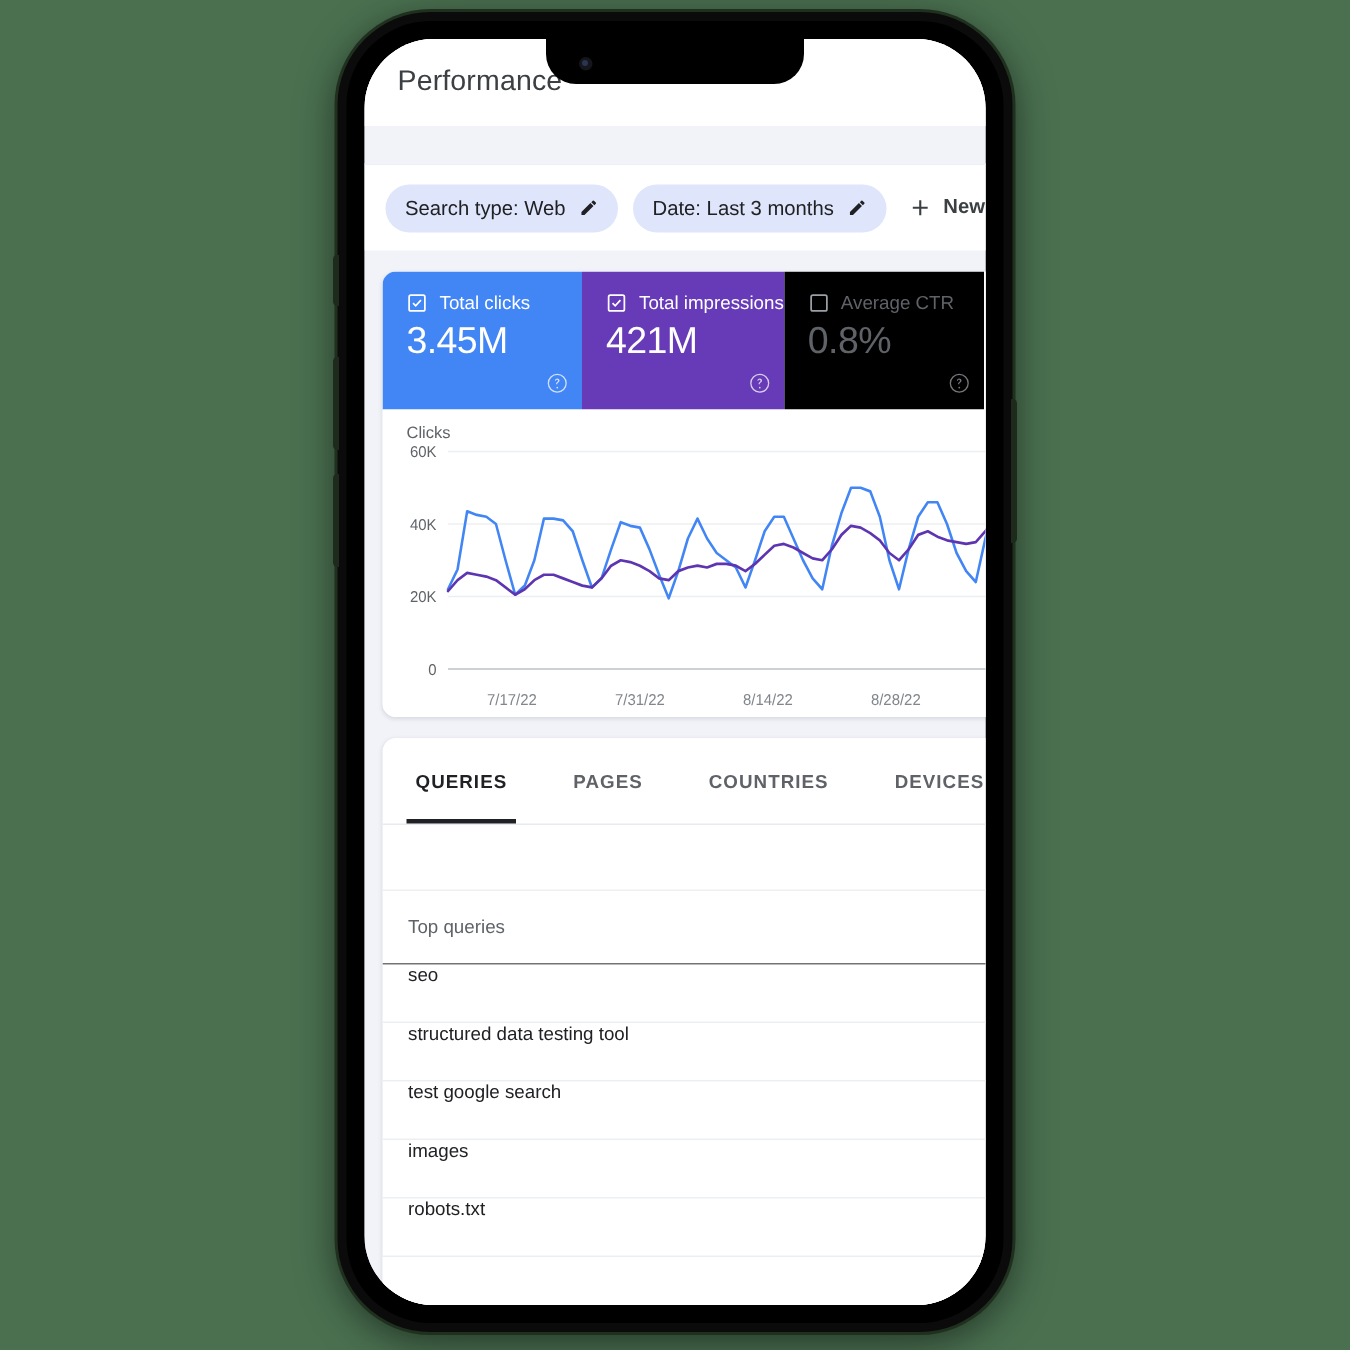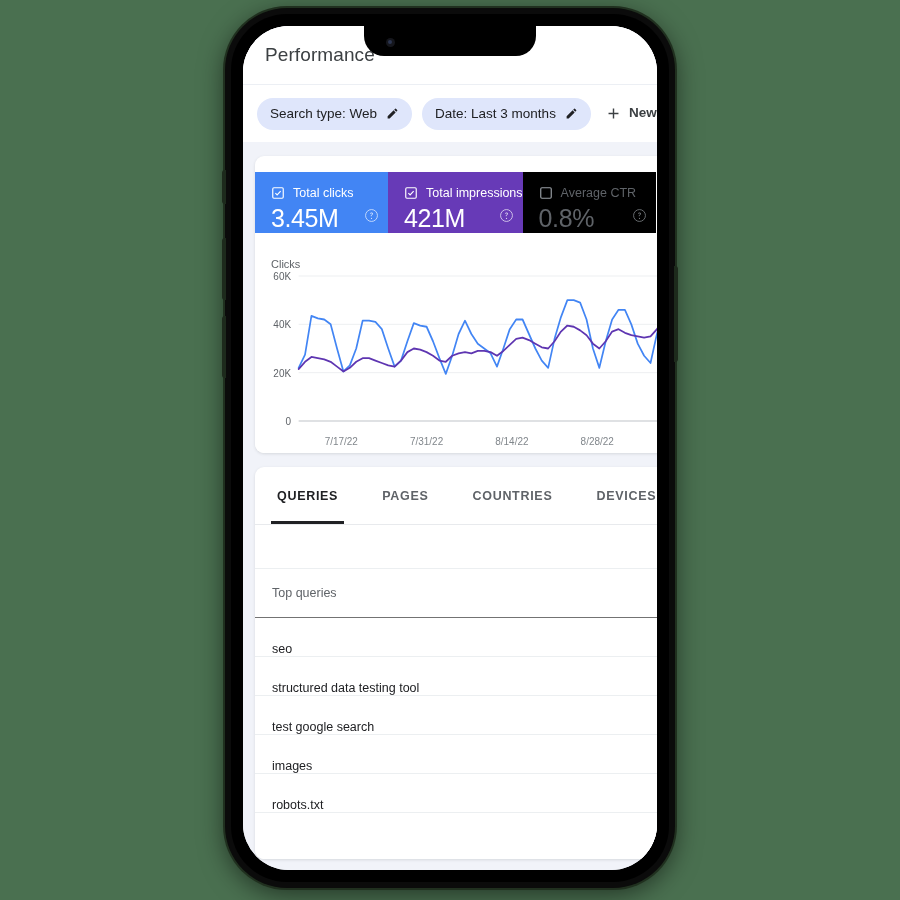--- a/index.html
+++ b/index.html
@@ -123,20 +123,21 @@
   }
 
   .filter-bar {
     background: #fff;
     border-top: 1px solid #eceff4;
     height: 58px;
     display: flex;
     align-items: center;
     gap: 10px;
     padding: 0 14px;
+    margin-top: 25px;
   }
 
   .chip {
     display: inline-flex;
     align-items: center;
     gap: 9px;
     background: #dfe6fb;
     color: #202124;
     border-radius: 16px;
     height: 32px;
@@ -161,21 +162,21 @@
 
   
   .card {
     background: #fff;
     margin: 14px 12px 0 12px;
     border-radius: 9px;
     box-shadow: 0 1px 3px rgba(60,64,67,0.15);
     overflow: hidden;
   }
 
-  .metrics { display: flex; height: 92px; align-items: center; }
+  .metrics { display: flex; height: 92px; }
 
   .metric {
     flex: 0 0 133px;
     padding: 14px 0 0 16px;
     position: relative;
   }
   .metric.m-clicks      { background: #4285f4; }
   .metric.m-impressions { background: #673ab7; }
   .metric.m-ctr         { background: #000000; }
   .metric.m-pos         { background: #fff; }
@@ -271,21 +272,21 @@
     align-items: center;
     padding-left: 17px;
     border-bottom: 1px solid #737373;
     font-size: 12.5px;
     color: #5f6368;
   }
 
   .row {
     height: 39px;
     display: flex;
-    align-items: flex-end;
+    align-items: flex-start;
     padding-left: 17px;
     border-bottom: 1px solid #eceff1;
     font-size: 12.5px;
     color: #202124;
     cursor: pointer;
   }
 
   .table-footer { height: 46px; background: #fff; }
 </style>
 </head>

